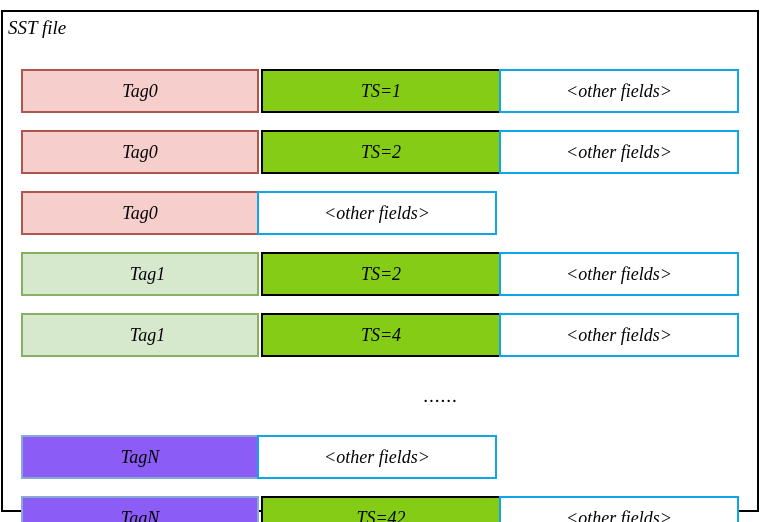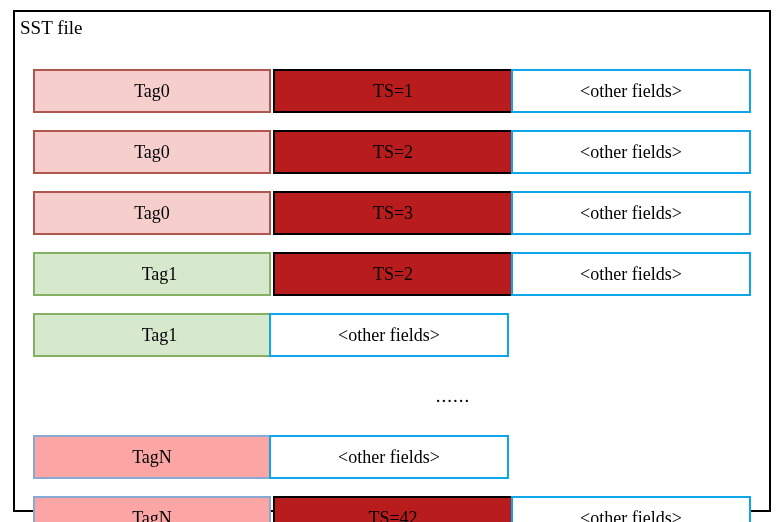--- a/index.html
+++ b/index.html
@@ -10,27 +10,28 @@
   body {
     width: 784px;
     height: 522px;
     font-family: "Liberation Serif", "DejaVu Serif", serif;
     color: #000000;
     overflow: hidden;
   }
 
   #sst-container {
     position: absolute;
-    left: 13px;
+    left: 1px;
     top: 10px;
     width: 758px;
     height: 502px;
     box-sizing: border-box;
     border: 2px solid #000000;
     background: #ffffff;
+    font-style: italic;
   }
 
   #sst-title {
     position: absolute;
     left: 5px;
     top: 4px;
     font-size: 19px;
     line-height: 24px;
     white-space: nowrap;
     color: #000000;
@@ -71,29 +72,29 @@
   .cell-tag.tag-red {
     background: #f6cfcd;
     border-color: #b05650;
   }
   .cell-tag.tag-green {
     background: #d7e9cd;
     border-color: #86b064;
     padding-left: 15px;
   }
   .cell-tag.tag-blue {
-    background: #fca5a5;
+    background: #8b5cf6;
     border-color: #88a9d3;
   }
 
   .cell-ts {
     width: 240px;
     margin-left: 2px;
     border: 2px solid #000000;
-    background: #b91c1c;
+    background: #84cc16;
   }
 
   .cell-other {
     width: 240px;
     margin-left: -2px;
     border: 2px solid #0ea5e9;
     background: #ffffff;
   }
 
   .ellipsis-row {
@@ -124,30 +125,30 @@
         <div class="cell cell-ts">TS=1</div>
         <div class="cell cell-other">&lt;other fields&gt;</div>
       </div>
       <div class="entry-row">
         <div class="cell cell-tag tag-red">Tag0</div>
         <div class="cell cell-ts">TS=2</div>
         <div class="cell cell-other">&lt;other fields&gt;</div>
       </div>
       <div class="entry-row">
         <div class="cell cell-tag tag-red">Tag0</div>
-        <div class="cell cell-ts">TS=3</div>
         <div class="cell cell-other">&lt;other fields&gt;</div>
       </div>
       <div class="entry-row">
         <div class="cell cell-tag tag-green">Tag1</div>
         <div class="cell cell-ts">TS=2</div>
         <div class="cell cell-other">&lt;other fields&gt;</div>
       </div>
       <div class="entry-row">
         <div class="cell cell-tag tag-green">Tag1</div>
+        <div class="cell cell-ts">TS=4</div>
         <div class="cell cell-other">&lt;other fields&gt;</div>
       </div>
       <div class="ellipsis-row">
         <div class="ellipsis-text">......</div>
       </div>
       <div class="entry-row">
         <div class="cell cell-tag tag-blue">TagN</div>
         <div class="cell cell-other">&lt;other fields&gt;</div>
       </div>
       <div class="entry-row">

